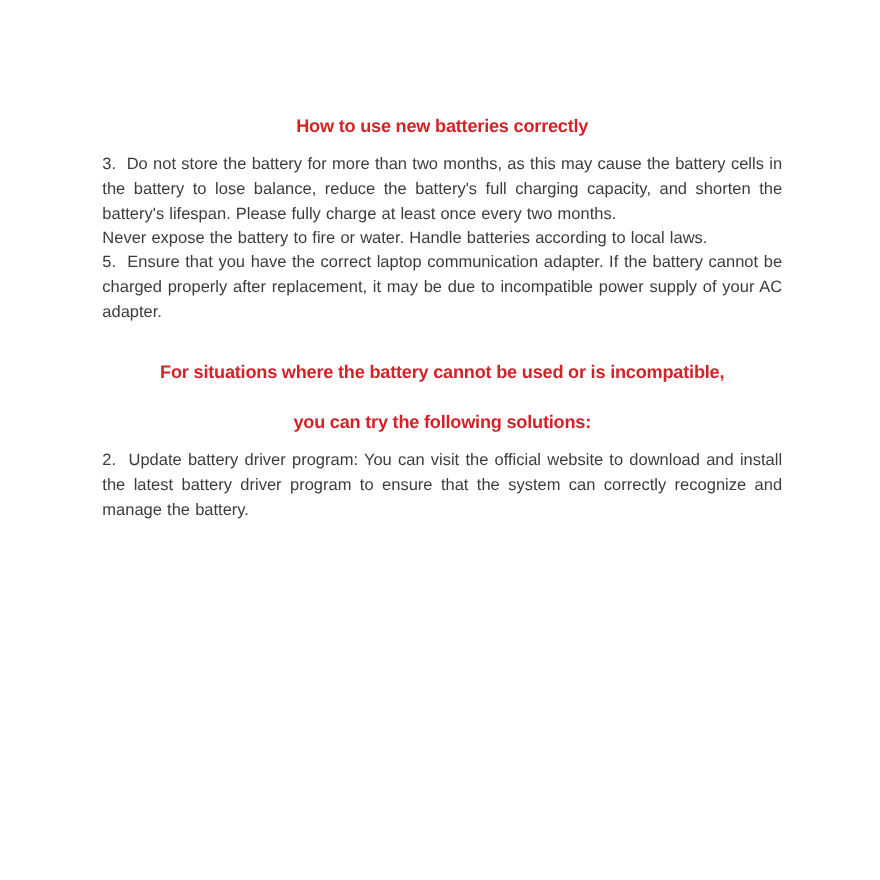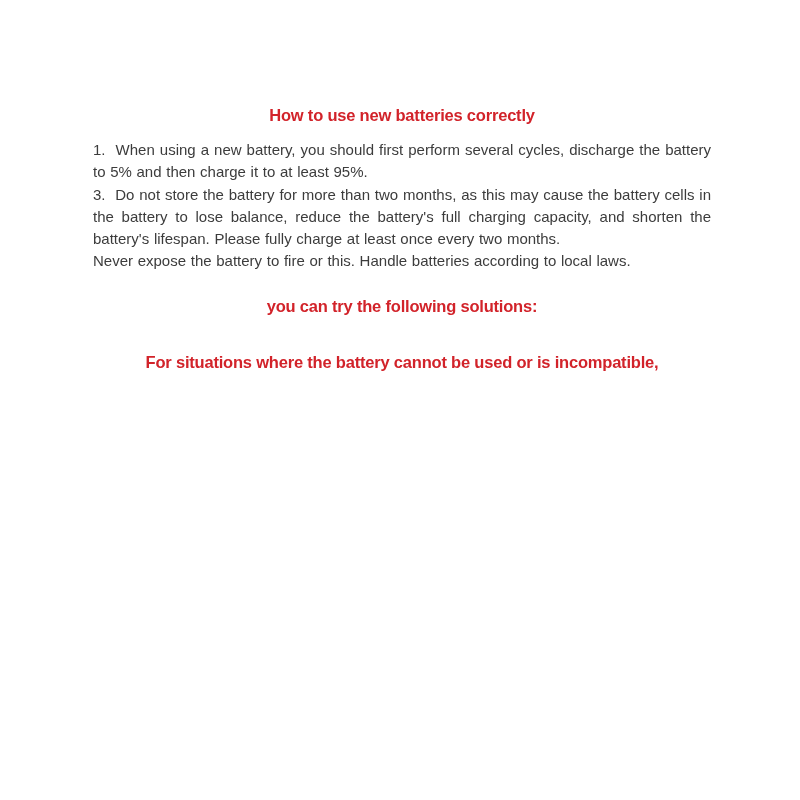--- a/index.html
+++ b/index.html
@@ -55,23 +55,24 @@
     }
   </style>
 </head>
 <body style="background: rgb(255, 255, 255);">
 
 <div class="page">
   <div class="content">
 
     <h1 class="heading heading-main">How to use new batteries correctly</h1>
 
-    <p class="para">1.&nbsp; When using a new battery, you should first perform several cycles, discharge the battery to 5% and then charge it to at least 95%.</p>
     <p class="para">3.&nbsp; Do not store the battery for more than two months, as this may cause the battery cells in the battery to lose balance, reduce the battery's full charging capacity, and shorten the battery's lifespan. Please fully charge at least once every two months.</p>
-    <p class="para">Never expose the battery to fire or this. Handle batteries according to local laws.</p>
+    <p class="para">Never expose the battery to fire or water. Handle batteries according to local laws.</p>
+    <p class="para">5.&nbsp; Ensure that you have the correct laptop communication adapter. If the battery cannot be charged properly after replacement, it may be due to incompatible power supply of your AC adapter.</p>
+
+    <h2 class="heading heading-sub1">For situations where the battery cannot be used or is incompatible,</h2>
 
     <h2 class="heading heading-sub2">you can try the following solutions:</h2>
 
-    <h2 class="heading heading-sub1">For situations where the battery cannot be used or is incompatible,</h2>
-
+    <p class="para">2.&nbsp; Update battery driver program: You can visit the official website to download and install the latest battery driver program to ensure that the system can correctly recognize and manage the battery.</p>
 
   </div>
 </div>
 
 </body></html>

